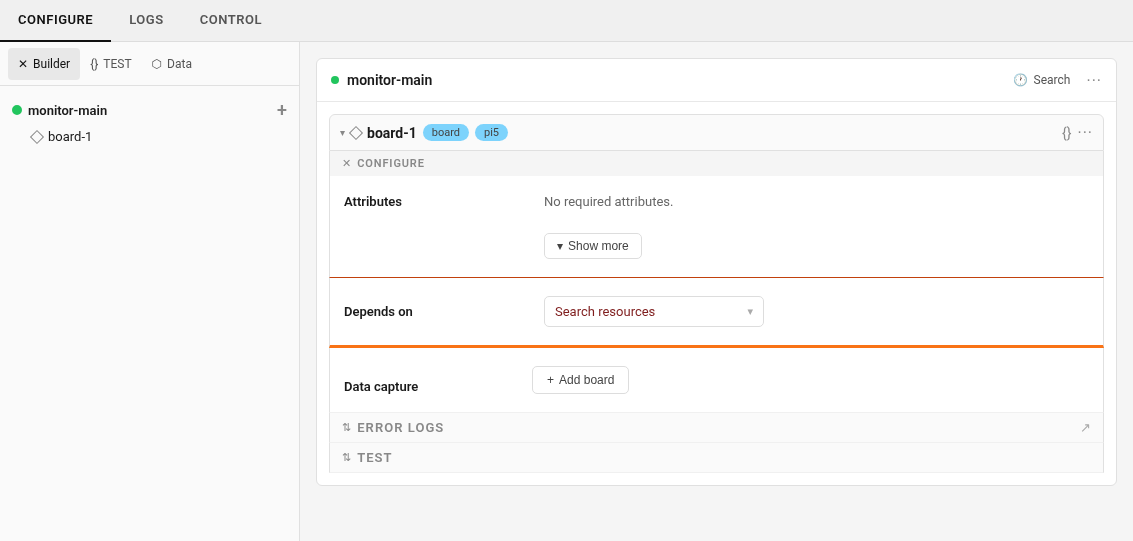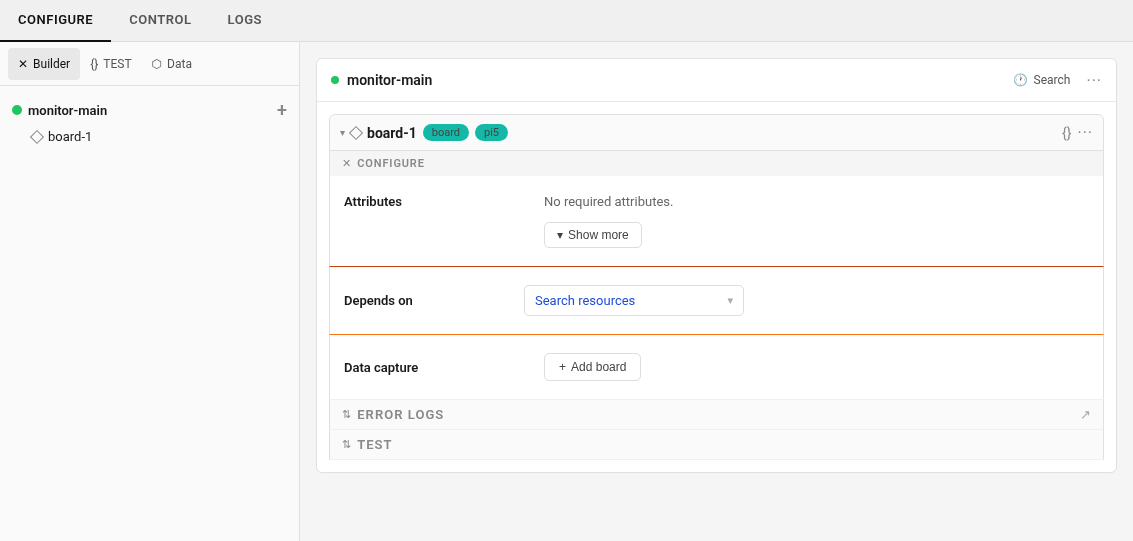--- a/index.html
+++ b/index.html
@@ -170,21 +170,21 @@
       gap: 8px;
       padding: 8px 10px;
       border: 1px solid #e0e0e0;
       border-radius: 6px 6px 0 0;
       background: #fafafa;
     }
     .board-header-left { display: flex; align-items: center; gap: 6px; flex: 1; }
     .board-header-right { display: flex; align-items: center; gap: 6px; }
     .board-name { font-weight: 700; font-size: 14px; }
     .tag {
-      background: #14b8a6;
+      background: #7dd3fc;
       border-radius: 12px;
       padding: 2px 9px;
       font-size: 11px;
       color: #444;
     }
     .chevron-down { font-size: 10px; color: #888; }
     .code-icon { font-size: 14px; color: #888; cursor: pointer; }
     .more-icon { font-size: 16px; color: #888; cursor: pointer; letter-spacing: 1px; }
 
     
@@ -221,21 +221,21 @@
       font-weight: 600;
       font-size: 13px;
       flex-shrink: 0;
     }
     .attr-value {
       flex: 1;
     }
     .attr-no-required {
       font-size: 13px;
       color: #666;
-      margin-bottom: 13px;
+      margin-bottom: 24px;
     }
     .show-more-btn {
       display: flex;
       align-items: center;
       gap: 5px;
       border: 1px solid #ddd;
       background: #fff;
       border-radius: 5px;
       padding: 5px 12px;
       font-size: 12px;
@@ -243,43 +243,44 @@
       color: #444;
     }
 
     
     .depends-section {
       border-left: 1px solid #e0e0e0;
       border-right: 1px solid #e0e0e0;
       padding: 18px 14px;
       display: flex;
       align-items: center;
-      border-bottom: 1px solid #f97316;
+      gap: 20px;
+      border-bottom: 3px solid #f97316;
     }
     .search-resources {
       display: flex;
       align-items: center;
       justify-content: space-between;
       border: 1px solid #ddd;
       border-radius: 5px;
       padding: 7px 10px;
       width: 220px;
       cursor: pointer;
       background: #fff;
     }
-    .search-resources-text { color: #1d4ed8; font-size: 13px; }
+    .search-resources-text { color: #7f1d1d; font-size: 13px; }
 
     
     .data-capture-section {
       border-left: 1px solid #e0e0e0;
       border-right: 1px solid #e0e0e0;
       padding: 18px 14px;
       display: flex;
-      align-items: center;
-      gap: 20px;
+      align-items: flex-end;
+      gap: 8px;
       border-bottom: 1px solid #f0f0f0;
     }
     .add-method-btn {
       display: flex;
       align-items: center;
       gap: 5px;
       border: 1px solid #ddd;
       background: #fff;
       border-radius: 5px;
       padding: 6px 14px;
@@ -312,22 +313,22 @@
 
     
     .main::-webkit-scrollbar { width: 6px; }
     .main::-webkit-scrollbar-thumb { background: #ccc; border-radius: 3px; }
   </style>
 </head>
 <body>
 
 <nav class="top-nav">
   <div class="top-nav-item active">CONFIGURE</div>
+  <div class="top-nav-item">LOGS</div>
   <div class="top-nav-item">CONTROL</div>
-  <div class="top-nav-item">LOGS</div>
 </nav>
 
 <div class="layout">
 
   <aside class="sidebar">
     <div class="sidebar-sub-nav">
       <div class="sidebar-sub-item active">
         <span>✕</span>
         <span>Builder</span>
       </div>

